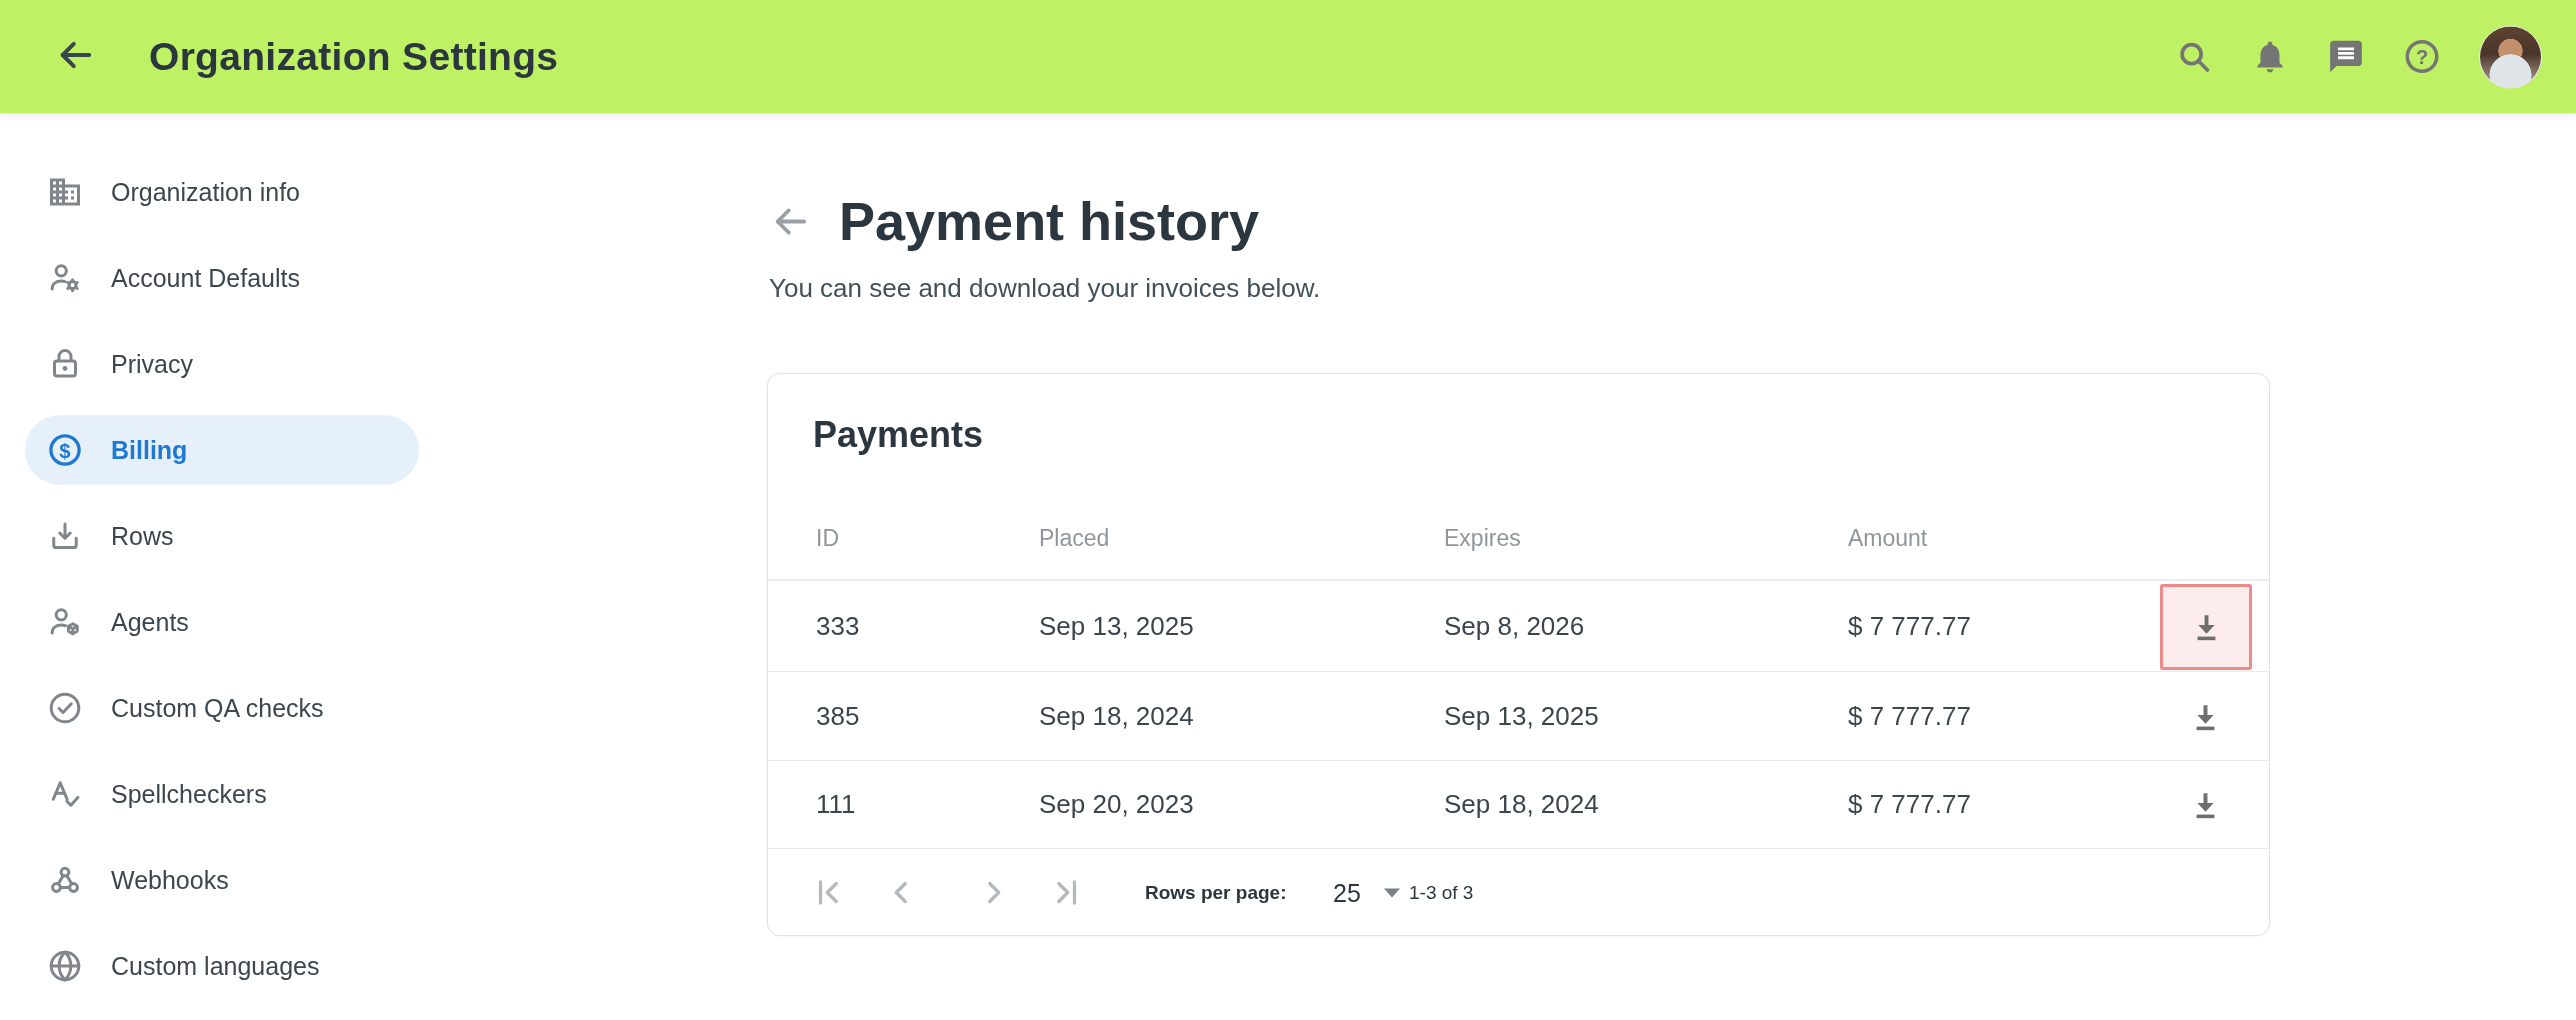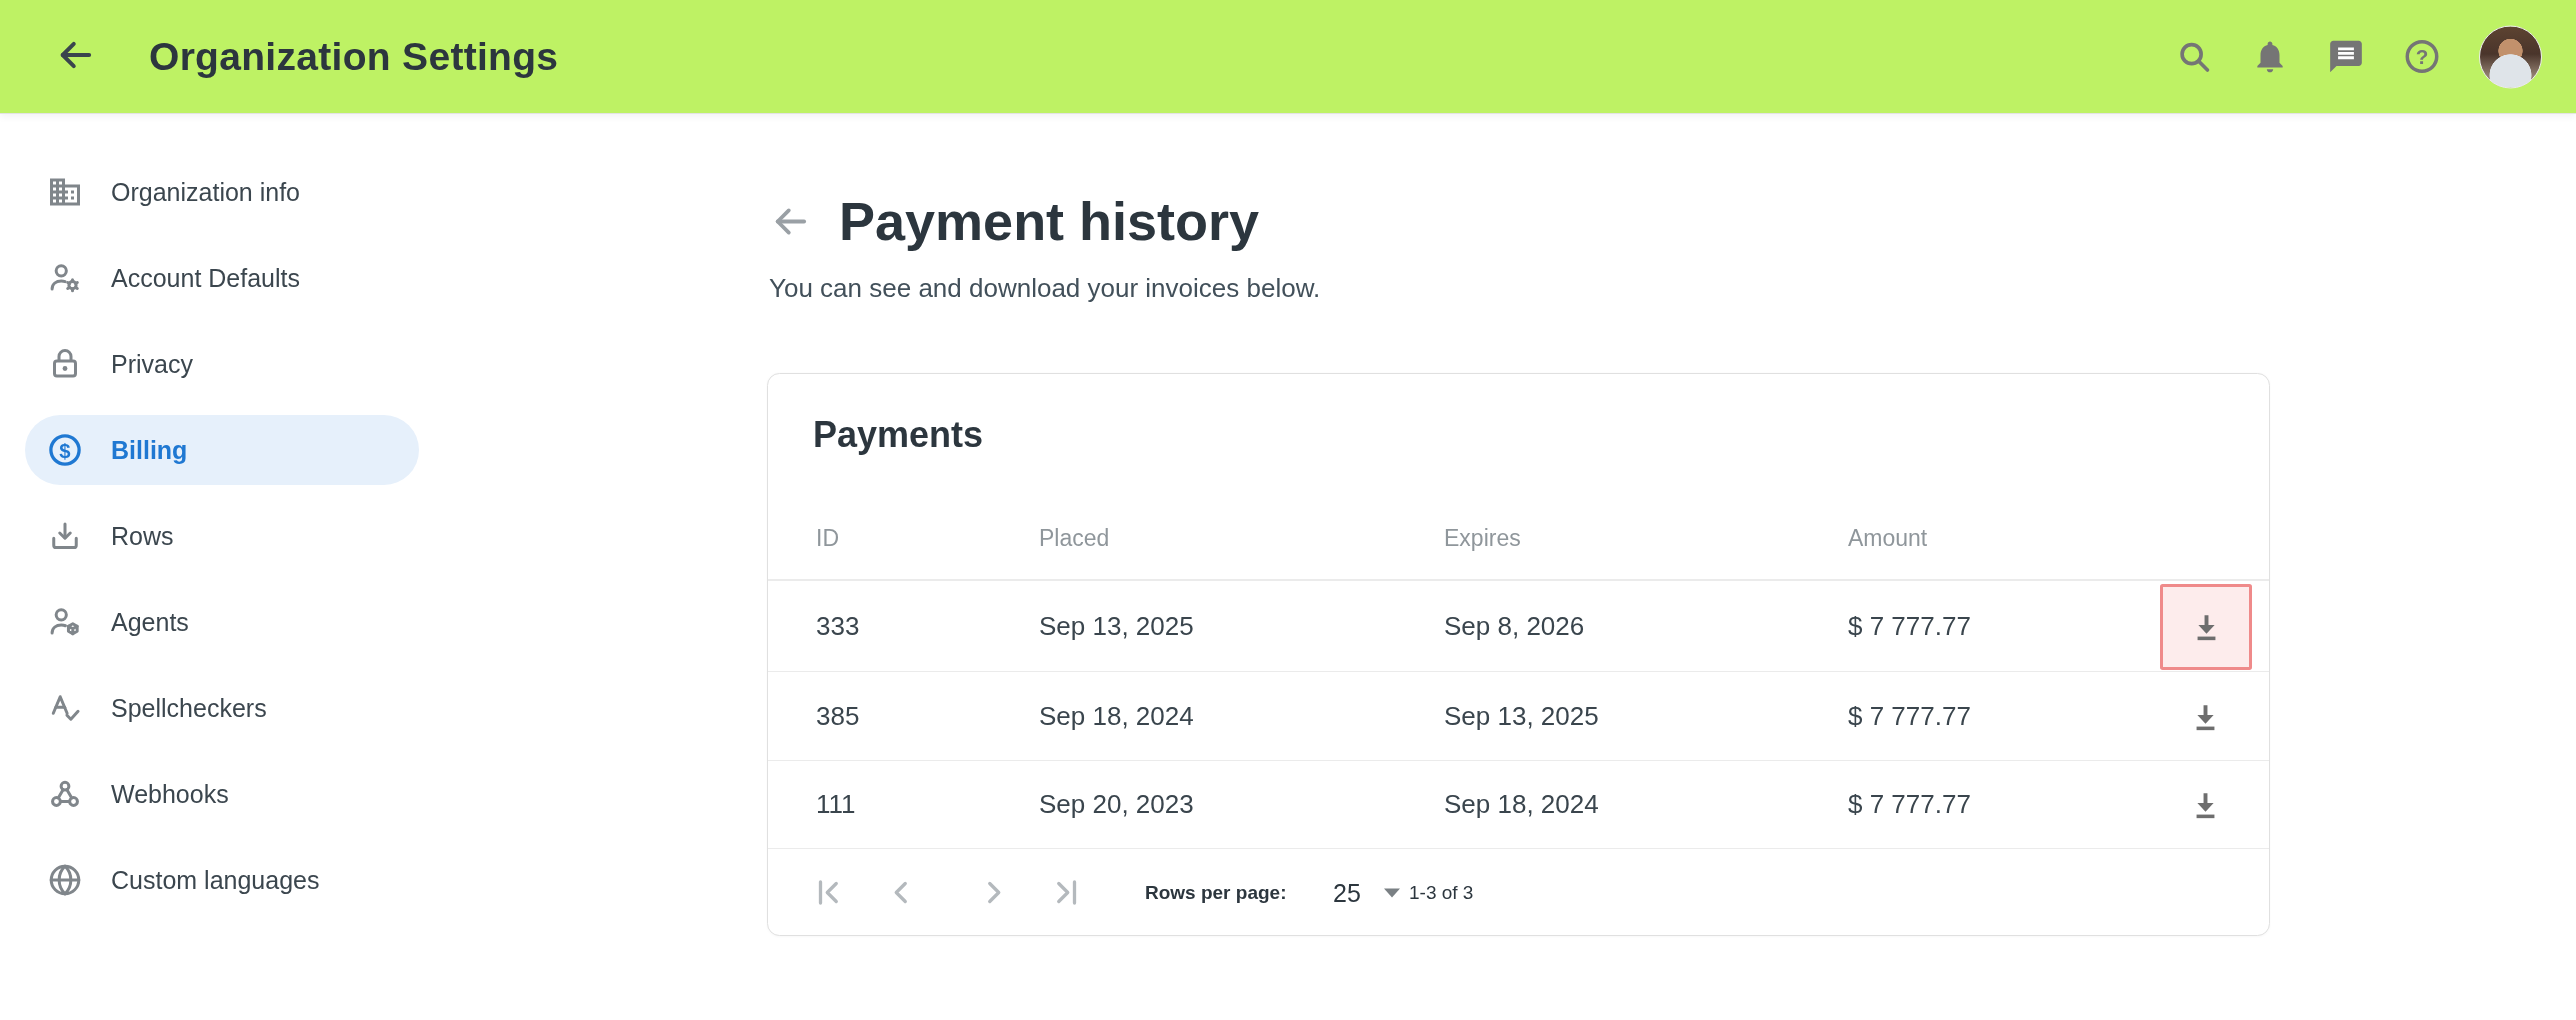--- a/index.html
+++ b/index.html
@@ -191,20 +191,27 @@
     <span class="icn"><svg width="36" height="36" viewBox="0 0 24 24" fill="none" stroke="#80868b" stroke-width="2" stroke-linecap="round" stroke-linejoin="round">
           <circle cx="9.5" cy="7.2" r="3.4"></circle>
           <path d="M3.4 19.4c0-3.5 2.7-5.4 6.1-5.4 1 0 2 .16 2.8.5"></path>
           <path d="M17.2 13.2l2.9 1.6v3.3l-2.9 1.7-2.9-1.7v-3.3z"></path>
           <path d="M14.3 14.8l2.9 1.7 2.9-1.7M17.2 16.5v3.3"></path>
         </svg></span>
     <span class="lbl">Agents</span>
   </div>
   <div class="side-item">
     <span class="icn"><svg width="36" height="36" viewBox="0 0 24 24" fill="none" stroke="#80868b" stroke-width="2" stroke-linecap="round" stroke-linejoin="round">
+          <circle cx="12" cy="12" r="9.2"></circle>
+          <path d="M8 12.3l2.7 2.7 5.5-5.8"></path>
+        </svg></span>
+    <span class="lbl">Custom QA checks</span>
+  </div>
+  <div class="side-item">
+    <span class="icn"><svg width="36" height="36" viewBox="0 0 24 24" fill="none" stroke="#80868b" stroke-width="2" stroke-linecap="round" stroke-linejoin="round">
           <path d="M4.2 15.5L8.8 4.5l4.6 11"></path>
           <path d="M5.9 11.5h5.9"></path>
           <path d="M13.3 16.8l2.6 2.7 4.8-5.3"></path>
         </svg></span>
     <span class="lbl">Spellcheckers</span>
   </div>
   <div class="side-item">
     <span class="icn"><svg width="36" height="36" viewBox="0 0 24 24" fill="none" stroke="#80868b" stroke-width="2" stroke-linecap="round" stroke-linejoin="round">
           <circle cx="6.3" cy="17" r="2.6"></circle>
           <circle cx="17.7" cy="17" r="2.6"></circle>

